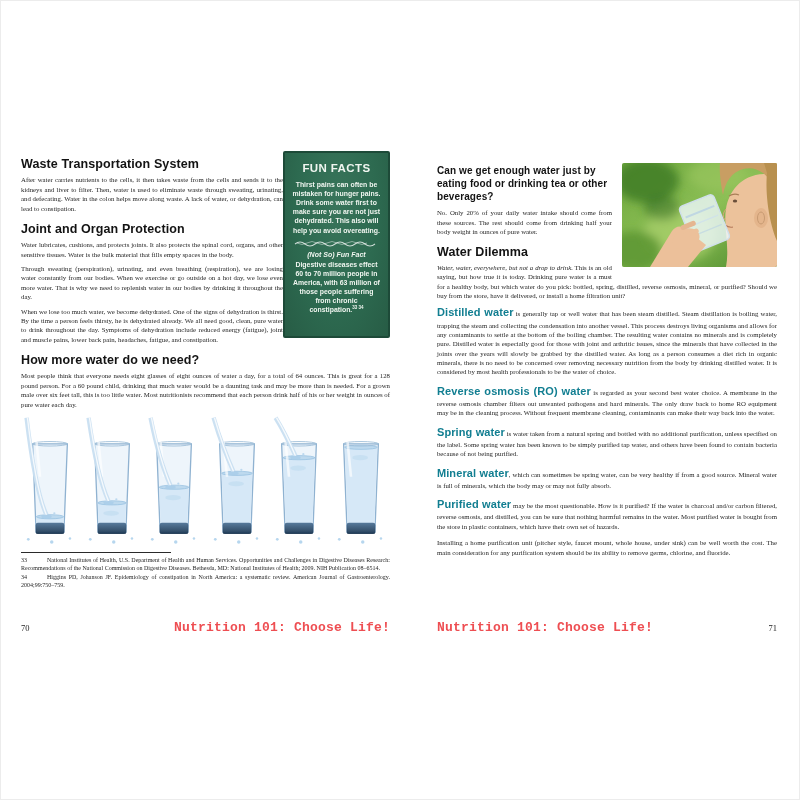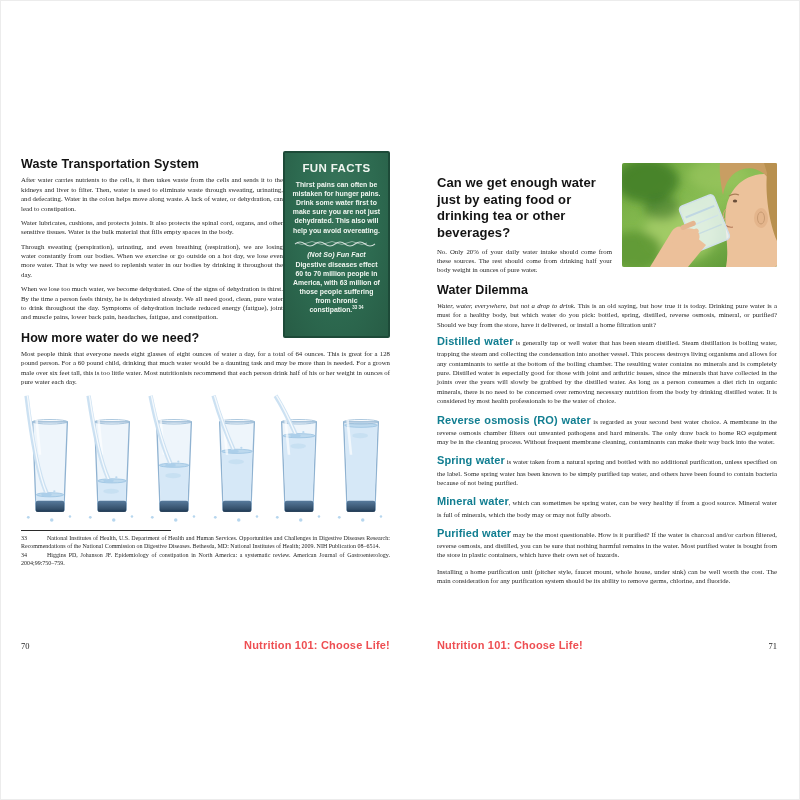--- a/index.html
+++ b/index.html
@@ -36,31 +36,31 @@
   .ffbody sup{font-size:4.5px;}
 
   .glasses{clear:both;display:flex;justify-content:space-between;
     margin:7px 0 2px;height:132px;}
   .glasses svg{width:58px;height:132px;display:block;}
 
   .fnsep{width:150px;border-top:1px solid #2a2a2a;margin:4px 0 3px;}
   .footnote{font-size:6px;line-height:1.35;margin:0 0 1px;text-align:justify;color:#262626;}
   .fn-num{display:inline-block;width:26px;}
 
-  .page-footer{position:absolute;bottom:0;left:0;right:0;
+  .page-footer{position:absolute;bottom:16px;left:0;right:0;
     display:flex;justify-content:space-between;align-items:baseline;gap:6px;}
-  .brand{font-family:Liberation Sans, sans-serif;font-weight:bold;
-    font-size:11px;letter-spacing:.2px;color:#ee4e52;}
+  .brand{font-family:Liberation Mono, monospace;font-weight:bold;
+    font-size:13px;letter-spacing:.2px;color:#ee4e52;}
   .pagenum{font-size:8.5px;color:#222;}
 
   
   .photo{float:right;width:155px;height:104px;margin:0 0 8px 10px;
     border-radius:2px;overflow:hidden;}
   .photo svg{display:block;width:155px;height:104px;}
-  h2.q{font-size:13px;line-height:1.28;margin:12px 0 5px;}
+  h2.q{font-size:10px;line-height:1.28;margin:2px 0 5px;}
   h2.dilemma{margin-top:8px;}
   p.wt{font-size:6.8px;line-height:1.38;text-align:justify;margin:0 0 7px;}
   .lead{font-family:"Liberation Sans",sans-serif;font-weight:bold;
     font-size:11px;color:#117e91;letter-spacing:.1px;}
   .ital{font-style:italic;}
 </style>
 </head>
 <body>
 
 <div class="spread">
@@ -74,20 +74,21 @@
         <path d="M2,5 q5,-4 10,0 t10,0 t10,0 t10,0 t10,0 t10,0 t10,0 t10,0" stroke="rgba(255,255,255,.75)" stroke-width="1.1" fill="none"></path>
         <path d="M4,4 q5,3 10,0 t10,0 t10,0 t10,0 t10,0 t10,0 t10,0" stroke="rgba(255,255,255,.45)" stroke-width="1" fill="none"></path>
       </svg>
       <div class="ffsub">(Not So) Fun Fact</div>
       <div class="ffbody"><span>Digestive diseases effect 60 to 70 million people in America, with 63 million of those people suffering from chronic constipation.</span><sup>33 34</sup></div>
     </aside>
 
     <h2 class="sect first">Waste Transportation System</h2>
     <p class="body">After water carries nutrients to the cells, it then takes waste from the cells and sends it to the kidneys and liver to filter. Then, water is used to eliminate waste through sweating, urinating, and defecating. Water in the colon helps move along waste. A lack of water, or dehydration, can lead to constipation.</p>
 
+    <h2 class="sect">Joint and Organ Protection</h2>
     <p class="body">Water lubricates, cushions, and protects joints. It also protects the spinal cord, organs, and other sensitive tissues. Water is the bulk material that fills empty spaces in the body.</p>
 
     <p class="body">Through sweating (perspiration), urinating, and even breathing (respiration), we are losing water constantly from our bodies. When we exercise or go outside on a hot day, we lose even more water. That is why we need to replenish water in our bodies by drinking it throughout the day.</p>
     <p class="body">When we lose too much water, we become dehydrated. One of the signs of dehydration is thirst. By the time a person feels thirsty, he is dehydrated already. We all need good, clean, pure water to drink throughout the day. Symptoms of dehydration include reduced energy (fatigue), joint and muscle pains, lower back pain, headaches, fatigue, and constipation.</p>
 
     <h2 class="sect">How more water do we need?</h2>
     <p class="body">Most people think that everyone needs eight glasses of eight ounces of water a day, for a total of 64 ounces. This is great for a 128 pound person. For a 60 pound child, drinking that much water would be a daunting task and may be more than is needed. For a grown male over six feet tall, this is too little water. Most nutritionists recommend that each person drink half of his or her weight in ounces of pure water each day.</p>
 
     <div class="glasses" role="img" aria-label="Six glasses being filled with pouring water, from nearly empty to full">
         <svg viewBox="0 -26 62 152">

